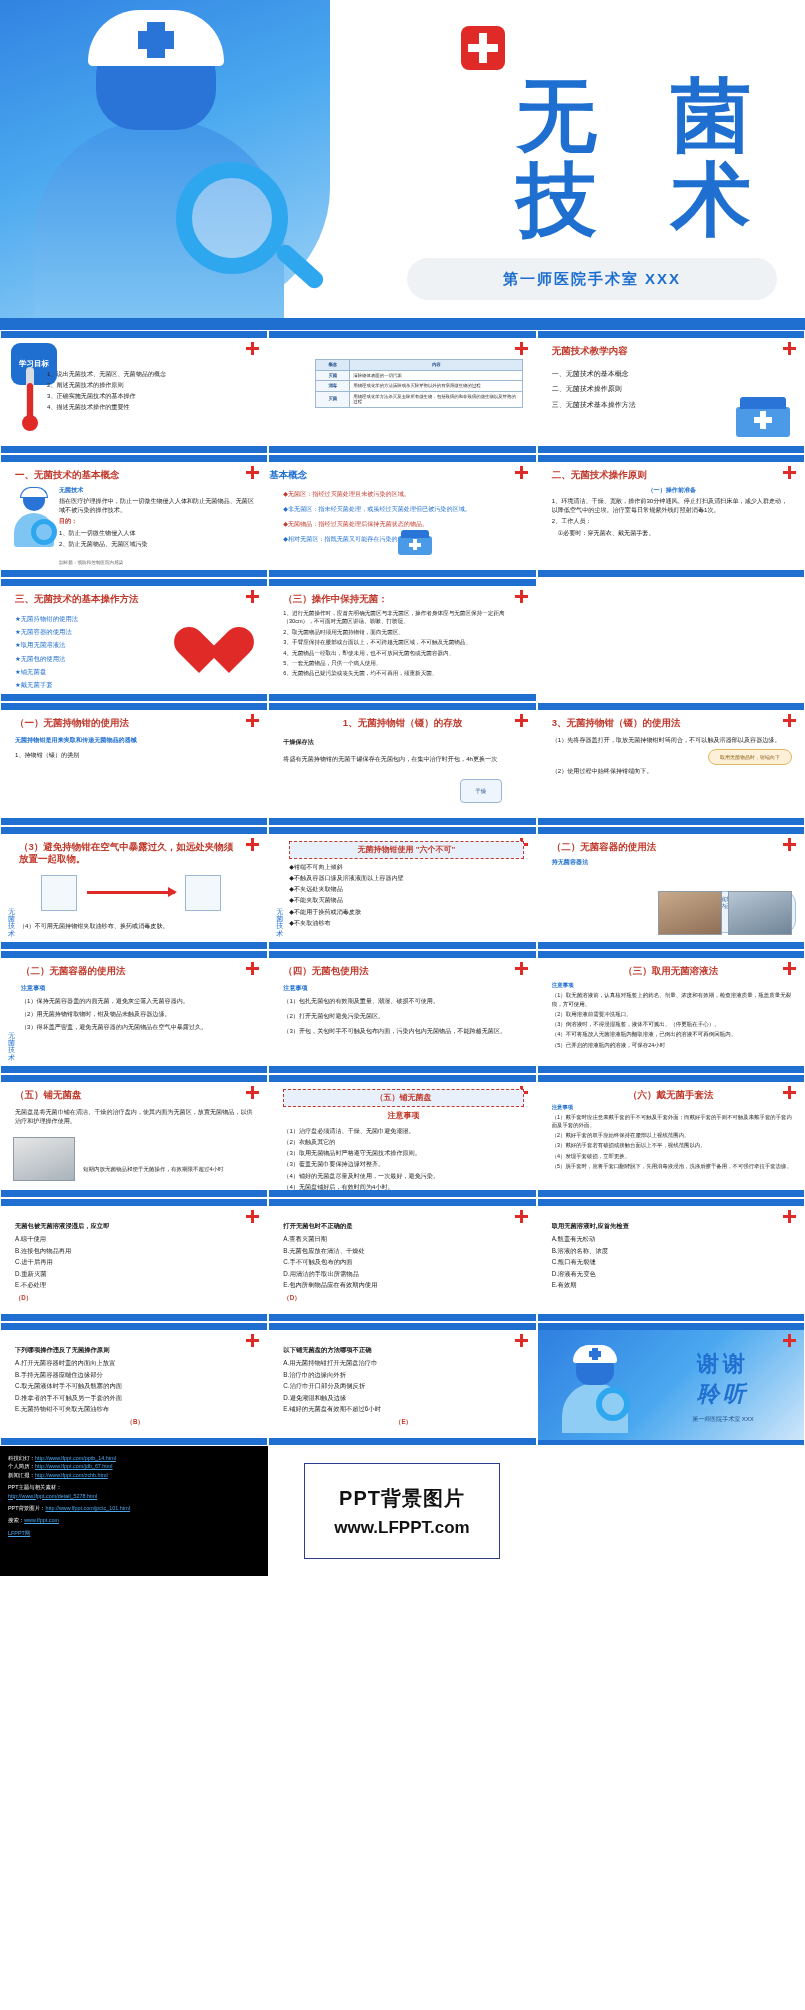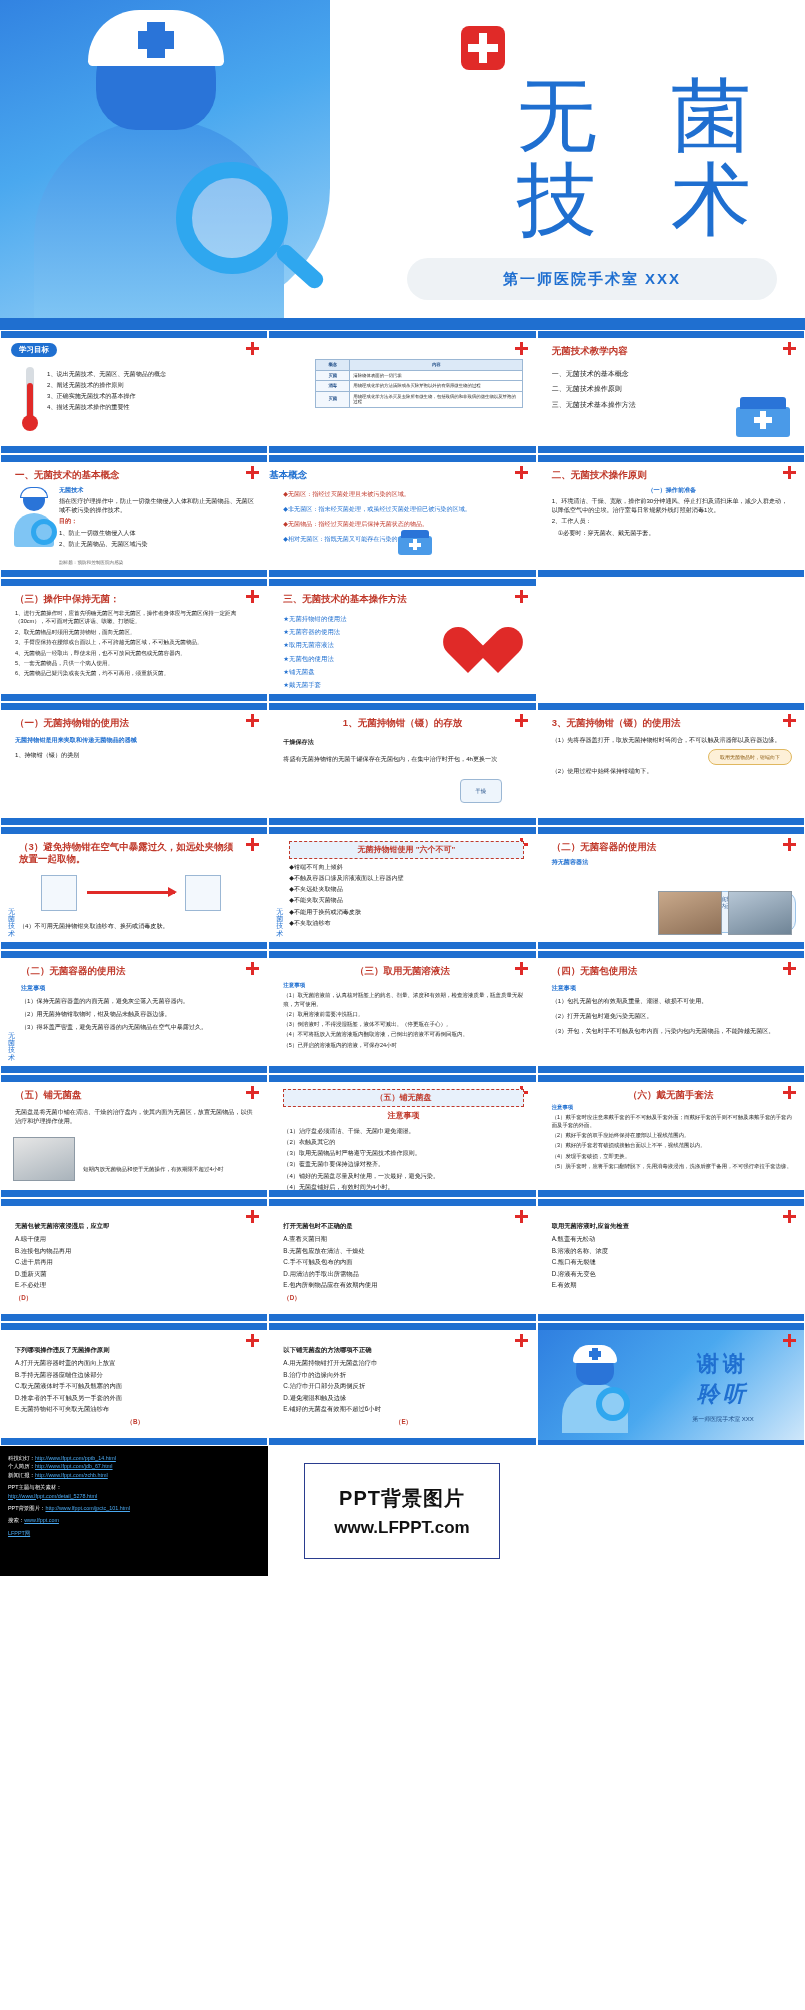--- a/index.html
+++ b/index.html
@@ -66,21 +66,21 @@
   .cover .redcross {
     position: absolute; right: 300px; top: 26px; width: 44px; height: 44px;
   }
   .cover .redcross .plate {
     position: absolute; left: 0; top: 0; width: 44px; height: 44px; background: #e02a28; border-radius: 8px;
   }
   .cover .redcross .cv { position: absolute; left: 18px; top: 7px; width: 8px; height: 30px; background: #fff; }
   .cover .redcross .ch { position: absolute; left: 7px; top: 18px; width: 30px; height: 8px; background: #fff; }
   .cover h1 {
     position: absolute; right: 28px; top: 74px; margin: 0;
-    font-size: 80px; font-weight: normal; color: #1f6fd0; letter-spacing: 26px;
+    font-size: 80px; font-weight: bold; color: #1f6fd0; letter-spacing: 26px;
     line-height: 1.05; text-align: right; width: 470px;
   }
   .cover h1 .l2 { display: block; }
   .cover .subtitle-pill {
     position: absolute; right: 28px; top: 258px; width: 370px; height: 42px;
     background: #eef2f5; border-radius: 21px;
     display: flex; align-items: center; justify-content: center;
     color: #1f6fd0; font-size: 15px; font-weight: bold; letter-spacing: 2px;
   }
   .cover .bottom-bar {
@@ -117,21 +117,21 @@
     position: absolute; left: 14px; right: 12px; top: 32px; bottom: 10px;
     font-size: 6.1px; line-height: 1.5; color: #222;
   }
   .slide .body p { margin: 0 0 2px 0; }
   .slide .body .ind { padding-left: 6px; }
   .slide .body .red { color: #c0392b; }
   .slide .body .blue { color: #1f6fd0; }
   .badge-label {
     position: absolute; left: 10px; top: 12px;
     background: #1f6fd0; color: #fff; border-radius: 9px;
-    padding: 2px 8px; font-size: 7.5px; font-weight: bold;
+    padding: 16px 8px; font-size: 7.5px; font-weight: bold;
   }
 
   .thermo {
     position: absolute; left: 20px; top: 36px; width: 18px; height: 66px;
   }
   .thermo .tube { position: absolute; left: 5px; top: 0; width: 8px; height: 52px; background: #d8dde2; border-radius: 4px; }
   .thermo .fill { position: absolute; left: 6px; top: 16px; width: 6px; height: 38px; background: #e02a28; border-radius: 3px; }
   .thermo .bulb { position: absolute; left: 1px; top: 48px; width: 16px; height: 16px; background: #e02a28; border-radius: 50%; }
 
   .minitable {
@@ -407,51 +407,51 @@
 
   <div class="row">
 
     <div class="slide">
       <div class="topbar"></div>
         <div class="botbar"></div>
       <div class="corner">
           <div class="cv"></div>
           <div class="ch"></div>
         </div>
+      <div class="title">三、无菌技术的基本操作方法</div>
+      <div class="body" style="top:34px;font-size:6.4px;line-height:1.75;">
+        <p class="blue">★无菌持物钳的使用法</p>
+        <p class="blue">★无菌容器的使用法</p>
+        <p class="blue">★取用无菌溶液法</p>
+        <p class="blue">★无菌包的使用法</p>
+        <p class="blue">★铺无菌盘</p>
+        <p class="blue">★戴无菌手套</p>
+      </div>
+      <div class="heart-icon">
+          <div class="l"></div>
+          <div class="r"></div>
+        </div>
+    </div>
+
+    <div class="slide">
+      <div class="topbar"></div>
+        <div class="botbar"></div>
+      <div class="corner">
+          <div class="cv"></div>
+          <div class="ch"></div>
+        </div>
       <div class="title">（三）操作中保持无菌：</div>
       <div class="body" style="top:30px;font-size:5.6px;">
         <p>1、进行无菌操作时，应首先明确无菌区与非无菌区，操作者身体应与无菌区保持一定距离（30cm），不可面对无菌区讲话、咳嗽、打喷嚏。</p>
         <p>2、取无菌物品时须用无菌持物钳，面向无菌区。</p>
         <p>3、手臂应保持在腰部或台面以上，不可跨越无菌区域，不可触及无菌物品。</p>
         <p>4、无菌物品一经取出，即使未用，也不可放回无菌包或无菌容器内。</p>
         <p>5、一套无菌物品，只供一个病人使用。</p>
         <p>6、无菌物品已疑污染或丧失无菌，均不可再用，须重新灭菌。</p>
       </div>
-    </div>
-
-    <div class="slide">
-      <div class="topbar"></div>
-        <div class="botbar"></div>
-      <div class="corner">
-          <div class="cv"></div>
-          <div class="ch"></div>
-        </div>
-      <div class="title">三、无菌技术的基本操作方法</div>
-      <div class="body" style="top:34px;font-size:6.4px;line-height:1.75;">
-        <p class="blue">★无菌持物钳的使用法</p>
-        <p class="blue">★无菌容器的使用法</p>
-        <p class="blue">★取用无菌溶液法</p>
-        <p class="blue">★无菌包的使用法</p>
-        <p class="blue">★铺无菌盘</p>
-        <p class="blue">★戴无菌手套</p>
-      </div>
-      <div class="heart-icon">
-          <div class="l"></div>
-          <div class="r"></div>
-        </div>
     </div>
   </div>
 
   <div class="row">
     <div class="slide">
       <div class="topbar"></div>
         <div class="botbar"></div>
       <div class="corner">
           <div class="cv"></div>
           <div class="ch"></div>
@@ -568,44 +568,44 @@
       </div>
     </div>
 
     <div class="slide">
       <div class="topbar"></div>
         <div class="botbar"></div>
       <div class="corner">
           <div class="cv"></div>
           <div class="ch"></div>
         </div>
+      <div class="title">（四）无菌包使用法</div>
+      <div class="body" style="top:32px;">
+        <p class="blue" style="font-weight:bold">注意事项</p>
+        <p style="margin-top:4px">（1）包扎无菌包的有效期及重量、潮湿、破损不可使用。</p>
+        <p style="margin-top:6px">（2）打开无菌包时避免污染无菌区。</p>
+        <p style="margin-top:6px">（3）开包，关包时手不可触及包布内面，污染内包内无菌物品，不能跨越无菌区。</p>
+      </div>
+    </div>
+
+    <div class="slide">
+      <div class="topbar"></div>
+        <div class="botbar"></div>
+      <div class="corner">
+          <div class="cv"></div>
+          <div class="ch"></div>
+        </div>
       <div class="title" style="text-align:center;left:0;right:0;">（三）取用无菌溶液法</div>
       <div class="body" style="top:30px;font-size:5.5px;">
         <p class="blue" style="font-weight:bold">注意事项</p>
         <p>（1）取无菌溶液前，认真核对瓶签上的药名、剂量、浓度和有效期，检查溶液质量，瓶盖质量无裂痕，方可使用。</p>
         <p>（2）取用溶液前需要冲洗瓶口。</p>
         <p>（3）倒溶液时，不得浸湿瓶签，液体不可溅出。（停更瓶在手心）。</p>
         <p>（4）不可将瓶放入无菌溶液瓶内翻取溶液，已倒出的溶液不可再倒回瓶内。</p>
         <p>（5）已开启的溶液瓶内的溶液，可保存24小时</p>
-      </div>
-    </div>
-
-    <div class="slide">
-      <div class="topbar"></div>
-        <div class="botbar"></div>
-      <div class="corner">
-          <div class="cv"></div>
-          <div class="ch"></div>
-        </div>
-      <div class="title">（四）无菌包使用法</div>
-      <div class="body" style="top:32px;">
-        <p class="blue" style="font-weight:bold">注意事项</p>
-        <p style="margin-top:4px">（1）包扎无菌包的有效期及重量、潮湿、破损不可使用。</p>
-        <p style="margin-top:6px">（2）打开无菌包时避免污染无菌区。</p>
-        <p style="margin-top:6px">（3）开包，关包时手不可触及包布内面，污染内包内无菌物品，不能跨越无菌区。</p>
       </div>
     </div>
   </div>
 
   <div class="row">
     <div class="slide">
       <div class="topbar"></div>
         <div class="botbar"></div>
       <div class="corner">
           <div class="cv"></div>

